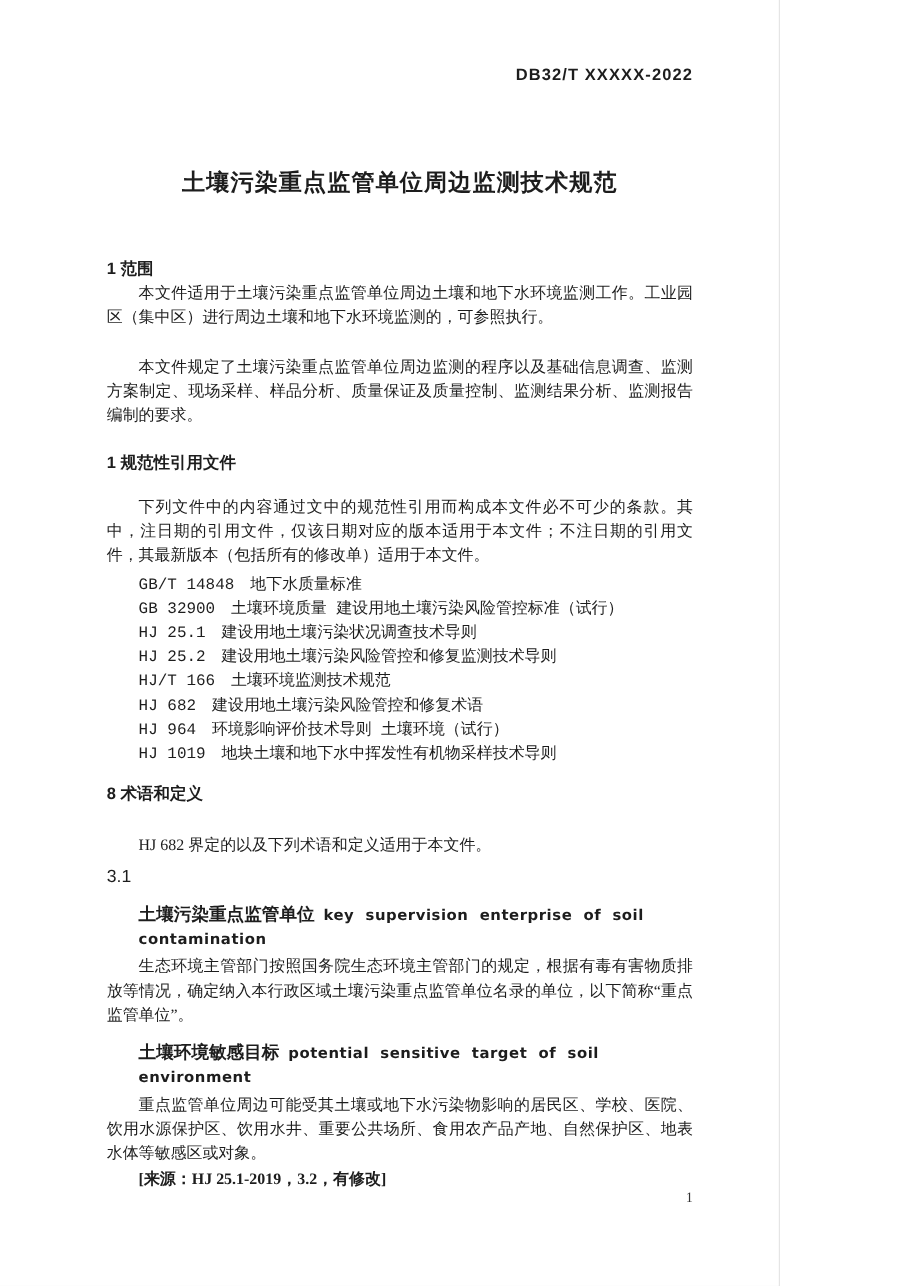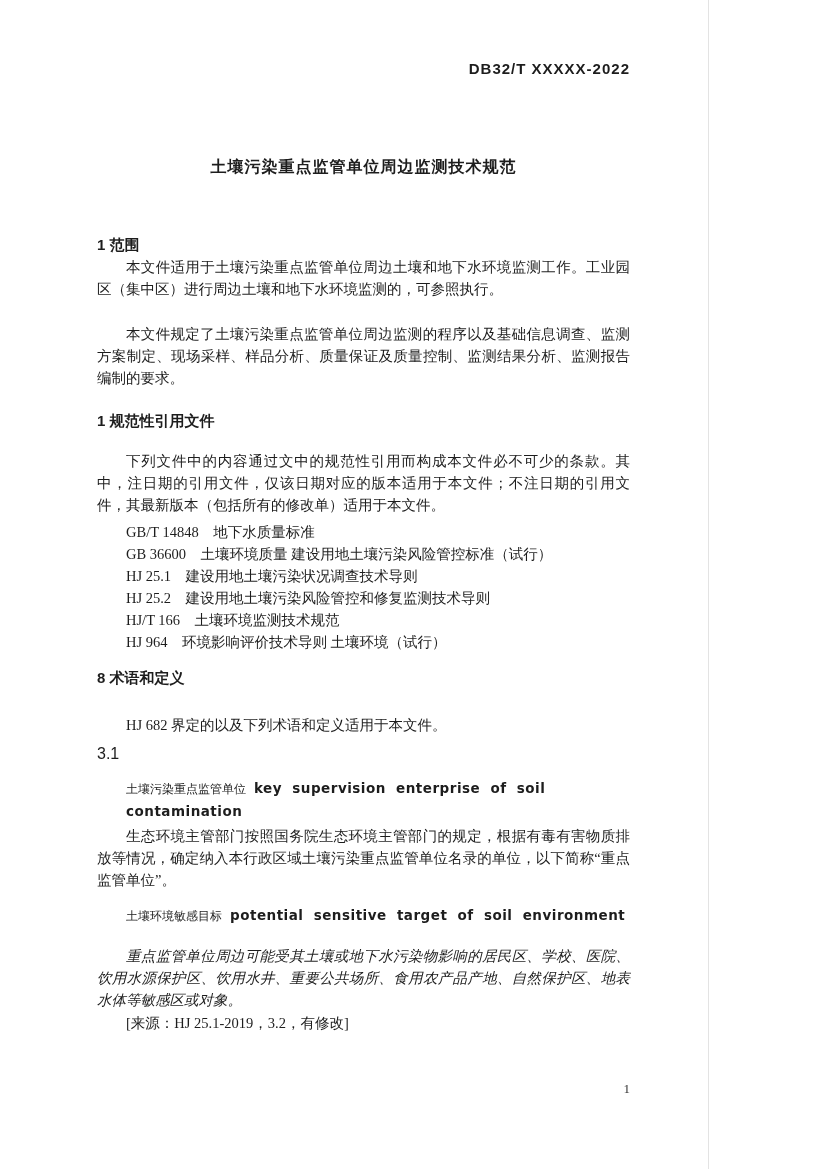--- a/index.html
+++ b/index.html
@@ -23,21 +23,21 @@
     font-weight: bold;
     font-size: 15px;
     letter-spacing: 1px;
     line-height: 22px;
   }
   .doc-title {
     margin: 72px 0 0 0;
     text-align: center;
     font-family: "Liberation Sans", "DejaVu Sans", sans-serif;
     font-weight: bold;
-    font-size: 16px;
+    font-size: 21px;
     letter-spacing: 1px;
     line-height: 30px;
   }
   h2.sec-heading {
     font-family: "Liberation Sans", "DejaVu Sans", sans-serif;
     font-weight: bold;
     font-size: 15px;
     line-height: 22px;
     margin: 0;
   }
@@ -51,53 +51,55 @@
     line-height: 22px;
   }
   #scope-p1 { margin-top: 23px; }
   #refs-intro { margin-top: 18px; }
   #terms-intro { margin-top: 25px; }
   .ref-list { margin-top: 5px; }
   .ref-item {
     margin-left: 2em;
     line-height: 22px;
     white-space: nowrap;
+    font-family: Liberation Mono, monospace;
   }
   .term-number {
     font-family: "Liberation Sans", "DejaVu Sans", sans-serif;
     font-size: 16px;
     line-height: 22px;
   }
   #term1-number { margin-top: 7px; }
   #term2-number { margin-top: 8px; }
   .term-title {
     margin-left: 2em;
     line-height: 22px;
   }
   #term1-title { margin-top: 12px; }
   #term2-title { margin-top: 13px; }
   .term-name-cn {
     font-family: "Liberation Sans", "DejaVu Sans", sans-serif;
-    font-weight: normal;
-    font-size: 12px;
+    font-weight: bold;
+    font-size: 16px;
   }
   .term-name-en {
     font-family: "DejaVu Sans", "Liberation Sans", sans-serif;
     font-weight: bold;
     font-size: 13.5px;
     letter-spacing: 0.5px;
     word-spacing: 5px;
     margin-left: 8px;
   }
   #term1-def { margin-top: 3px; }
-  #term2-def { margin-top: 18px; font-style: italic; }
+  #term2-def { margin-top: 3px; }
   .term-source {
     margin: 1px 0 0 0;
     text-indent: 2em;
     line-height: 22px;
+    font-weight: bold;
   }
   .page-number {
     position: absolute;
     top: 1081px;
     right: 78px;
     font-size: 13px;
     line-height: 16px;
     color: #333;
   }
 </style>
@@ -111,25 +113,27 @@
   <h1 class="doc-title">土壤污染重点监管单位周边监测技术规范</h1>
 
   <h2 class="sec-heading" id="sec1-heading">1 范围</h2>
   <p class="body-para" id="scope-p2">本文件适用于土壤污染重点监管单位周边土壤和地下水环境监测工作。工业园区（集中区）进行周边土壤和地下水环境监测的，可参照执行。</p>
   <p class="body-para" id="scope-p1">本文件规定了土壤污染重点监管单位周边监测的程序以及基础信息调查、监测方案制定、现场采样、样品分析、质量保证及质量控制、监测结果分析、监测报告编制的要求。</p>
 
   <h2 class="sec-heading" id="sec2-heading">1 规范性引用文件</h2>
   <p class="body-para" id="refs-intro">下列文件中的内容通过文中的规范性引用而构成本文件必不可少的条款。其中，注日期的引用文件，仅该日期对应的版本适用于本文件；不注日期的引用文件，其最新版本（包括所有的修改单）适用于本文件。</p>
   <div class="ref-list">
     <div class="ref-item">GB/T 14848　地下水质量标准</div>
-    <div class="ref-item">GB 36600　土壤环境质量 建设用地土壤污染风险管控标准（试行）</div>
+    <div class="ref-item">GB 32900　土壤环境质量 建设用地土壤污染风险管控标准（试行）</div>
     <div class="ref-item">HJ 25.1　建设用地土壤污染状况调查技术导则</div>
     <div class="ref-item">HJ 25.2　建设用地土壤污染风险管控和修复监测技术导则</div>
     <div class="ref-item">HJ/T 166　土壤环境监测技术规范</div>
+    <div class="ref-item">HJ 682　建设用地土壤污染风险管控和修复术语</div>
     <div class="ref-item">HJ 964　环境影响评价技术导则 土壤环境（试行）</div>
+    <div class="ref-item">HJ 1019　地块土壤和地下水中挥发性有机物采样技术导则</div>
   </div>
 
   <h2 class="sec-heading" id="sec3-heading">8 术语和定义</h2>
   <p class="body-para" id="terms-intro">HJ 682 界定的以及下列术语和定义适用于本文件。</p>
 
   <div class="term-number" id="term1-number">3.1</div>
   <div class="term-title" id="term1-title">
     <span class="term-name-cn">土壤污染重点监管单位</span><span class="term-name-en">key supervision enterprise of soil contamination</span>
   </div>
   <p class="body-para" id="term1-def">生态环境主管部门按照国务院生态环境主管部门的规定，根据有毒有害物质排放等情况，确定纳入本行政区域土壤污染重点监管单位名录的单位，以下简称“重点监管单位”。</p>

